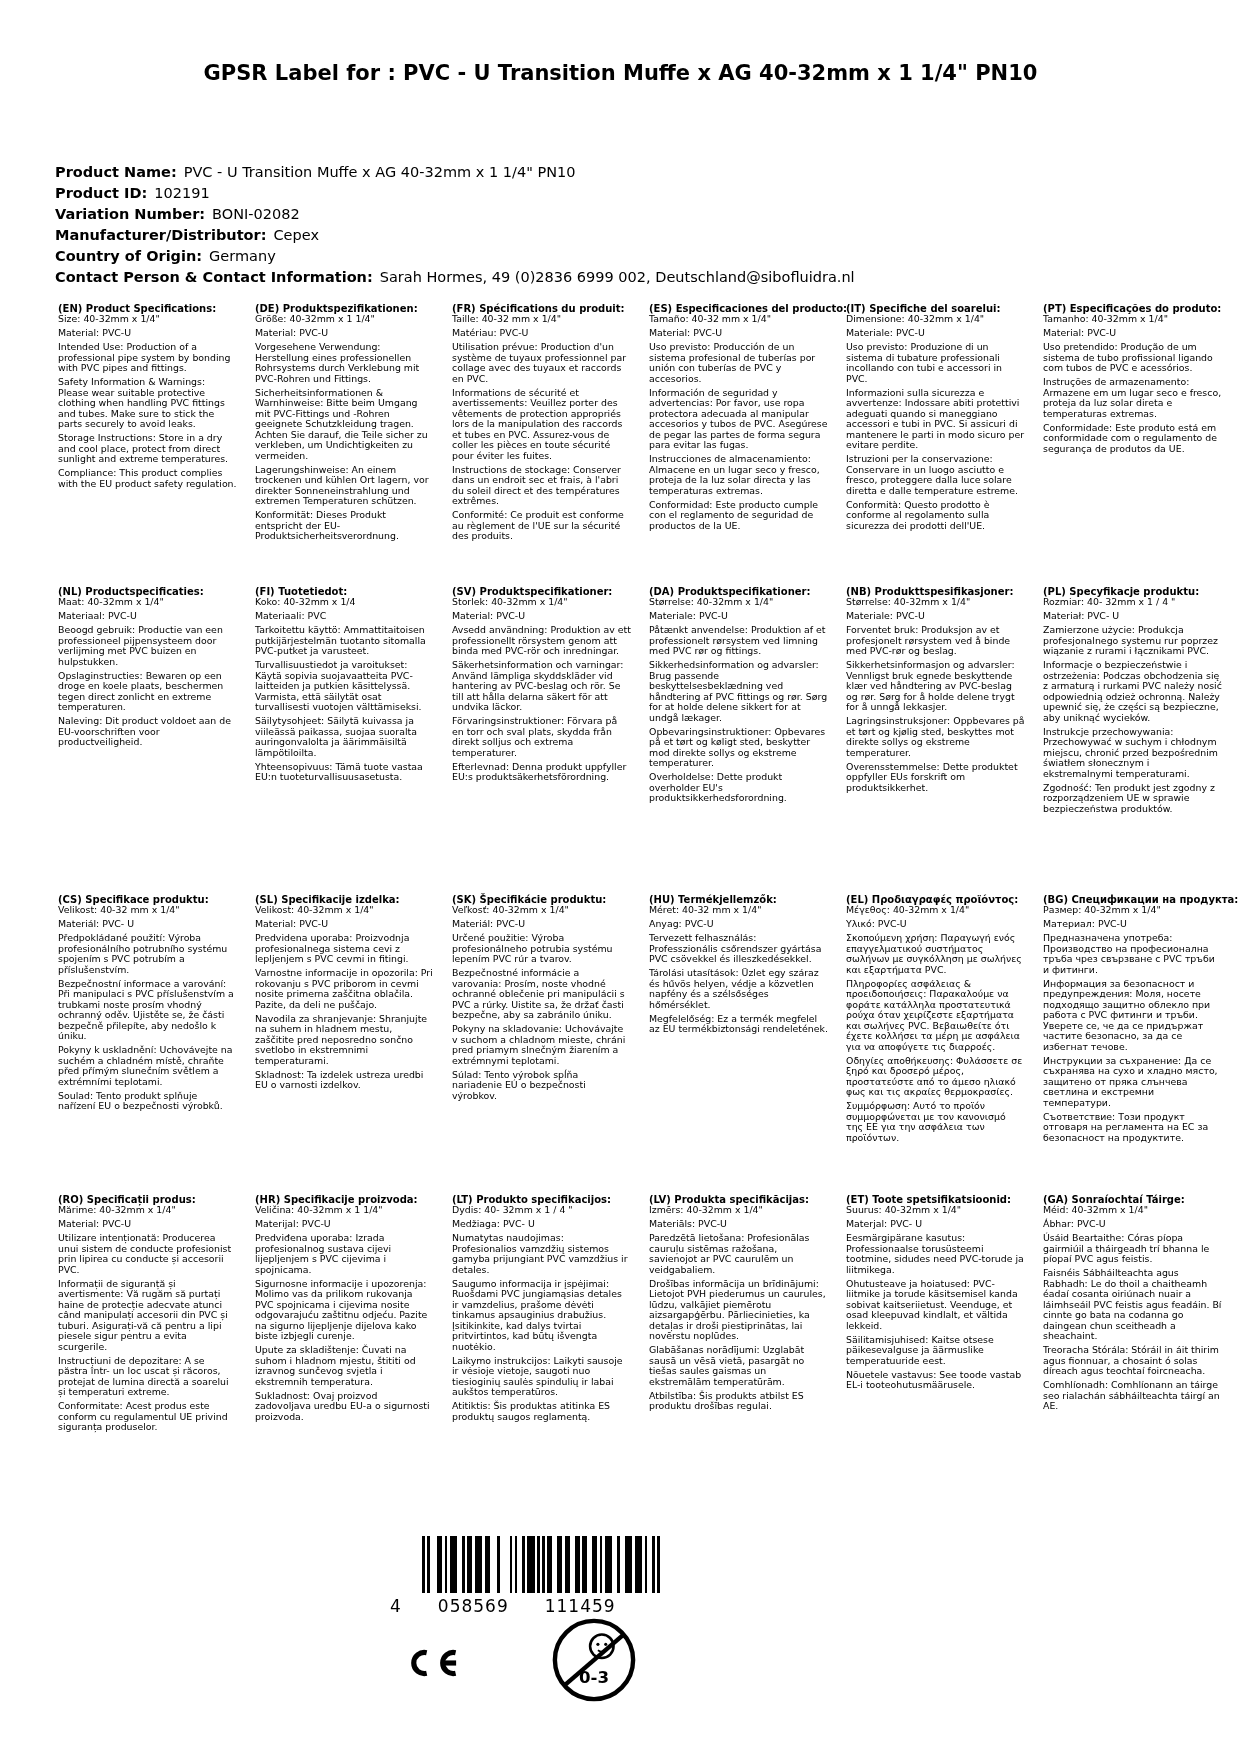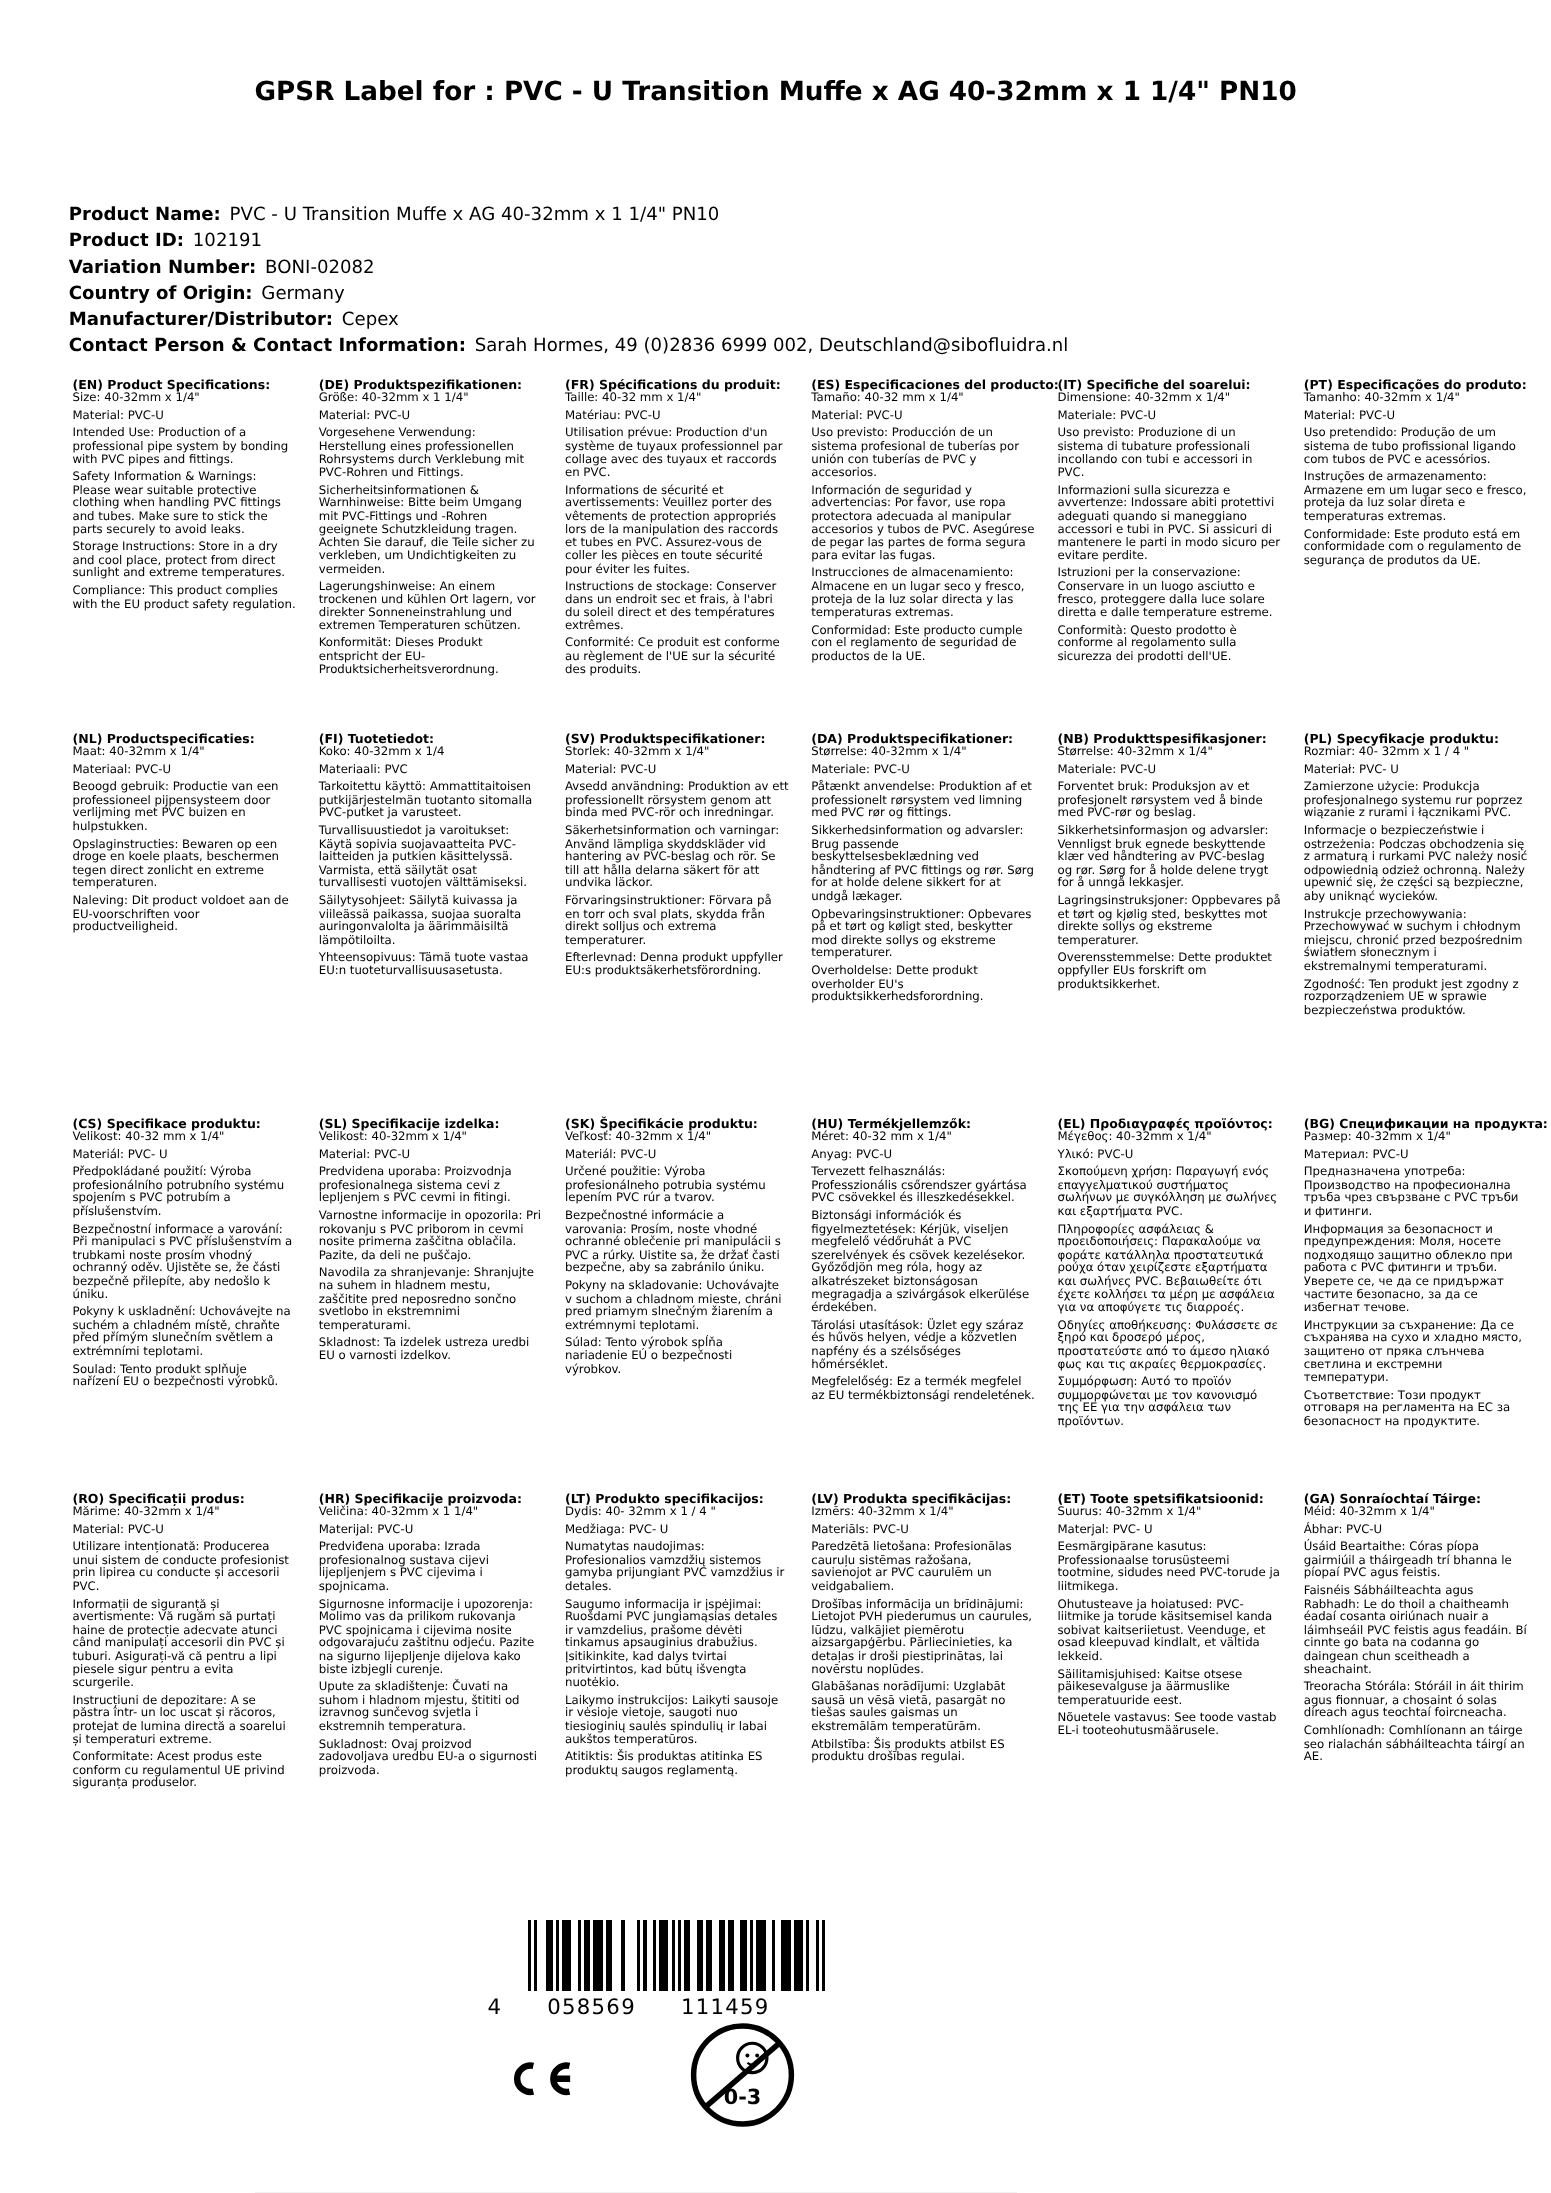--- a/index.html
+++ b/index.html
@@ -36,22 +36,22 @@
 <body>
 
 <div class="page">
 
   <h1 class="title">GPSR Label for : PVC - U Transition Muffe x AG 40-32mm x 1 1/4" PN10</h1>
 
   <div class="product-info" id="info-rows">
       <div class="info-row"><span class="info-label">Product Name:</span><span class="info-value">PVC - U Transition Muffe x AG 40-32mm x 1 1/4" PN10</span></div>
       <div class="info-row"><span class="info-label">Product ID:</span><span class="info-value">102191</span></div>
       <div class="info-row"><span class="info-label">Variation Number:</span><span class="info-value">BONI-02082</span></div>
+      <div class="info-row"><span class="info-label">Manufacturer/Distributor:</span><span class="info-value">Cepex</span></div>
       <div class="info-row"><span class="info-label">Country of Origin:</span><span class="info-value">Germany</span></div>
-      <div class="info-row"><span class="info-label">Manufacturer/Distributor:</span><span class="info-value">Cepex</span></div>
       <div class="info-row"><span class="info-label">Contact Person &amp; Contact Information:</span><span class="info-value">Sarah Hormes, 49 (0)2836 6999 002, Deutschland@sibofluidra.nl</span></div>
     </div>
 
   <div class="lang-grid" id="lang-grid">
       <div class="lang-block">
         <div class="lang-heading">(EN) Product Specifications:</div>
         <p class="lang-line">Size: 40-32mm x 1/4"</p>
         <p class="lang-line">Material: PVC-U</p>
         <p class="lang-line">Intended Use: Production of a professional pipe system by bonding with PVC pipes and fittings.</p>
         <p class="lang-line">Safety Information &amp; Warnings: Please wear suitable protective clothing when handling PVC fittings and tubes. Make sure to stick the parts securely to avoid leaks.</p>
@@ -180,21 +180,20 @@
         <p class="lang-line">Určené použitie: Výroba profesionálneho potrubia systému lepením PVC rúr a tvarov.</p>
         <p class="lang-line">Bezpečnostné informácie a varovania: Prosím, noste vhodné ochranné oblečenie pri manipulácii s PVC a rúrky. Uistite sa, že držať časti bezpečne, aby sa zabránilo úniku.</p>
         <p class="lang-line">Pokyny na skladovanie: Uchovávajte v suchom a chladnom mieste, chráni pred priamym slnečným žiarením a extrémnymi teplotami.</p>
         <p class="lang-line">Súlad: Tento výrobok spĺňa nariadenie EÚ o bezpečnosti výrobkov.</p>
       </div>
       <div class="lang-block">
         <div class="lang-heading">(HU) Termékjellemzők:</div>
         <p class="lang-line">Méret: 40-32 mm x 1/4"</p>
         <p class="lang-line">Anyag: PVC-U</p>
         <p class="lang-line">Tervezett felhasználás: Professzionális csőrendszer gyártása PVC csövekkel és illeszkedésekkel.</p>
-        <p class="lang-line">Biztonsági információk és figyelmeztetések: Kérjük, viseljen megfelelő védőruhát a PVC szerelvények és csövek kezelésekor. Győződjön meg róla, hogy az alkatrészeket biztonságosan megragadja a szivárgások elkerülése érdekében.</p>
         <p class="lang-line">Tárolási utasítások: Üzlet egy száraz és hűvös helyen, védje a közvetlen napfény és a szélsőséges hőmérséklet.</p>
         <p class="lang-line">Megfelelőség: Ez a termék megfelel az EU termékbiztonsági rendeletének.</p>
       </div>
       <div class="lang-block">
         <div class="lang-heading">(EL) Προδιαγραφές προϊόντος:</div>
         <p class="lang-line">Μέγεθος: 40-32mm x 1/4"</p>
         <p class="lang-line">Υλικό: PVC-U</p>
         <p class="lang-line">Σκοπούμενη χρήση: Παραγωγή ενός επαγγελματικού συστήματος σωλήνων με συγκόλληση με σωλήνες και εξαρτήματα PVC.</p>
         <p class="lang-line">Πληροφορίες ασφάλειας &amp; προειδοποιήσεις: Παρακαλούμε να φοράτε κατάλληλα προστατευτικά ρούχα όταν χειρίζεστε εξαρτήματα και σωλήνες PVC. Βεβαιωθείτε ότι έχετε κολλήσει τα μέρη με ασφάλεια για να αποφύγετε τις διαρροές.</p>
         <p class="lang-line">Οδηγίες αποθήκευσης: Φυλάσσετε σε ξηρό και δροσερό μέρος, προστατεύστε από το άμεσο ηλιακό φως και τις ακραίες θερμοκρασίες.</p>

